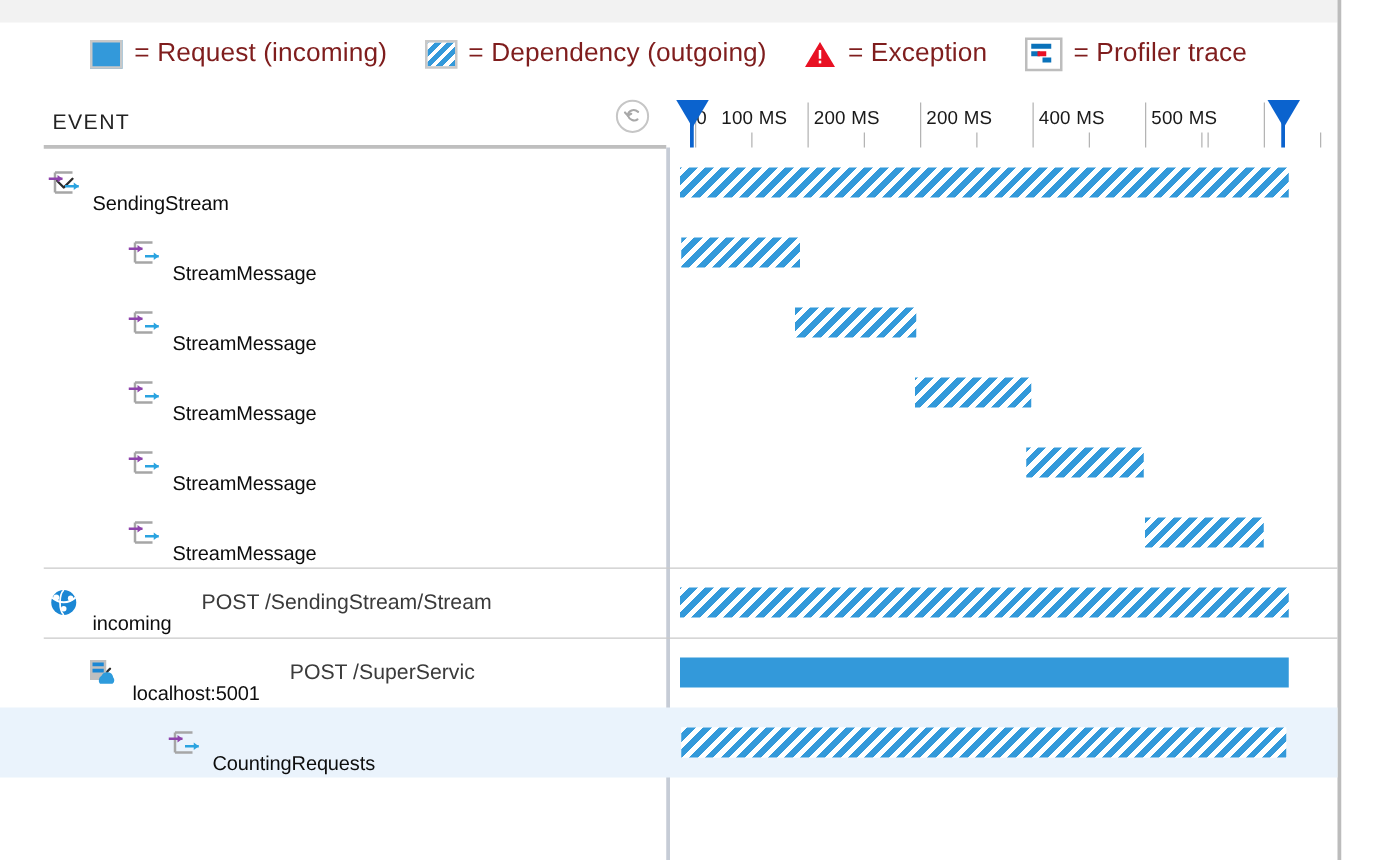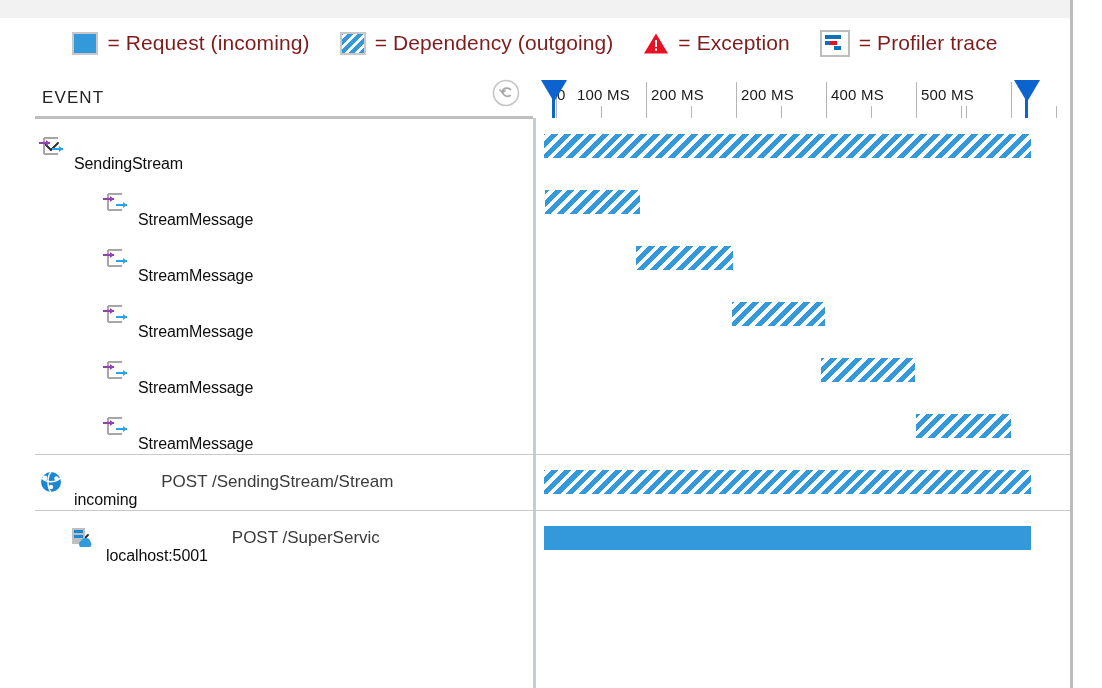--- a/index.html
+++ b/index.html
@@ -424,13 +424,26 @@
             <rect x="2" y="1" width="13" height="16" fill="#bfbfbf"></rect>
             <rect x="4" y="3" width="9" height="3" fill="#1b87d4"></rect>
             <rect x="4" y="8" width="9" height="3" fill="#1b87d4"></rect>
             <path d="M10 20 a4.2 4.2 0 0 1 1.2 -6.4 a5 5 0 0 1 9.4 1.4 a3.4 3.4 0 0 1 -0.6 5 z" fill="#2e9bdc"></path>
           </svg></span>
         <span class="row-name">localhost:5001</span>
         <span class="row-detail">POST /SuperServic</span>
       </div>
       <div class="bar bar-request" style="left: 544px; width: 487px;"></div>
     </div>
+    <div class="row selected" style="top: 448px;">
+      <div class="label-cell" style="left: 134px; width: 399px;">
+        <span class="row-icon"><svg width="26" height="22" viewBox="0 0 26 22">
+            <path d="M6 3 H20 M6 3 V19 M6 19 H20" fill="none" stroke="#a6a6a6" stroke-width="2"></path>
+            <path d="M1 8 H12" stroke="#8e44ad" stroke-width="2"></path>
+            <path d="M12 8 l-4 -3 v6 z" fill="#8e44ad"></path>
+            <path d="M14 14 H25" stroke="#2aa3e0" stroke-width="2"></path>
+            <path d="M25 14 l-4 -3 v6 z" fill="#2aa3e0"></path>
+          </svg></span>
+        <span class="row-name">CountingRequests</span>
+      </div>
+      <div class="bar bar-dependency" style="left: 545px; width: 484px;"></div>
+    </div>
   </div>
 
 </body></html>

